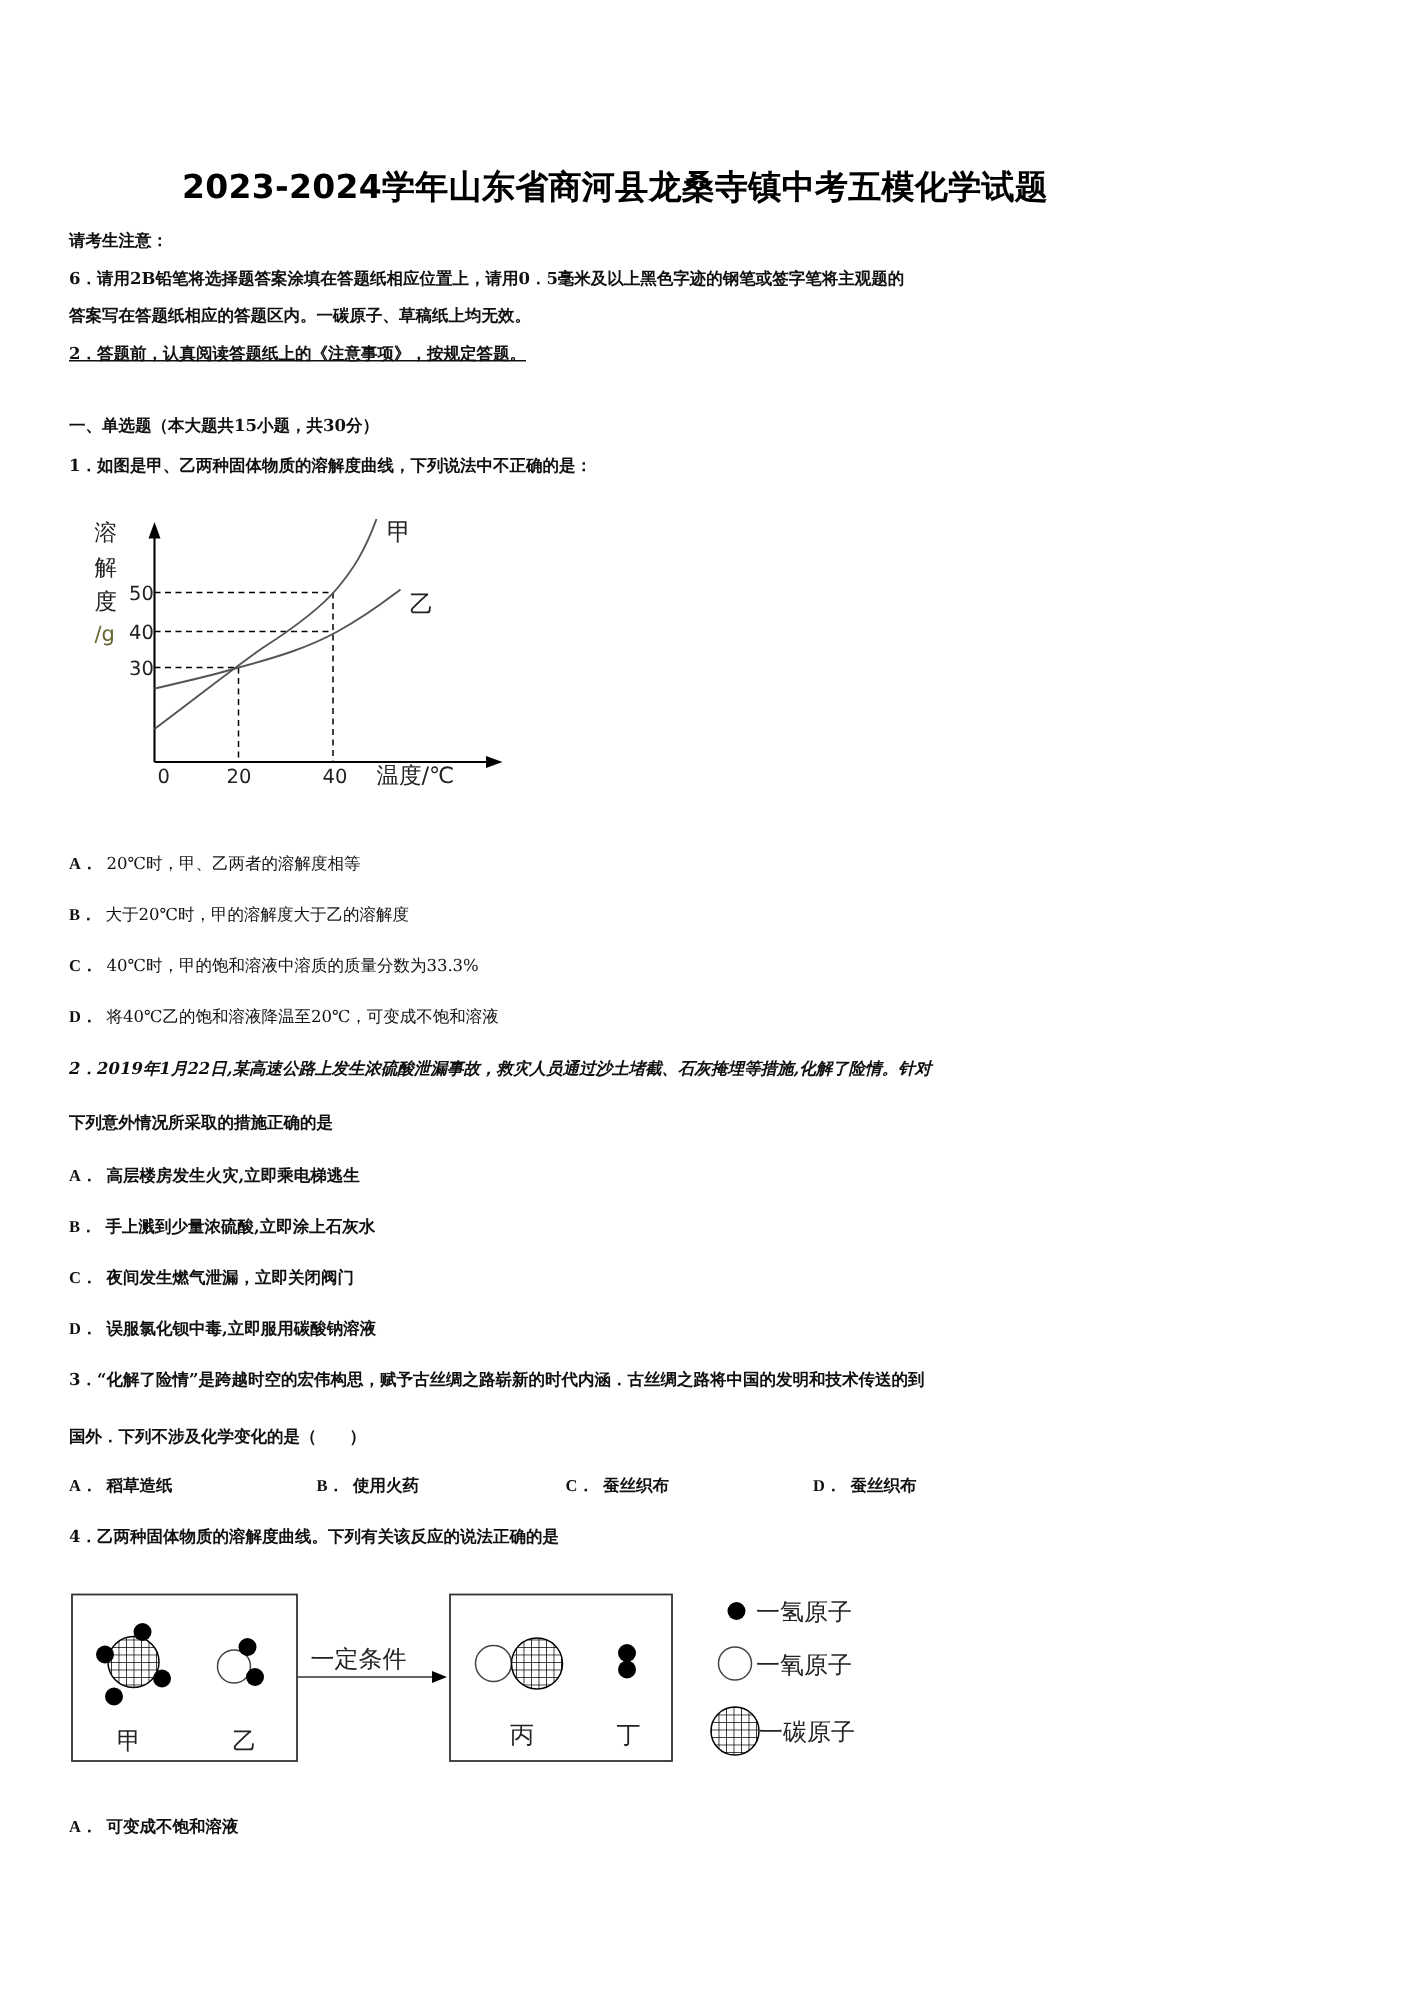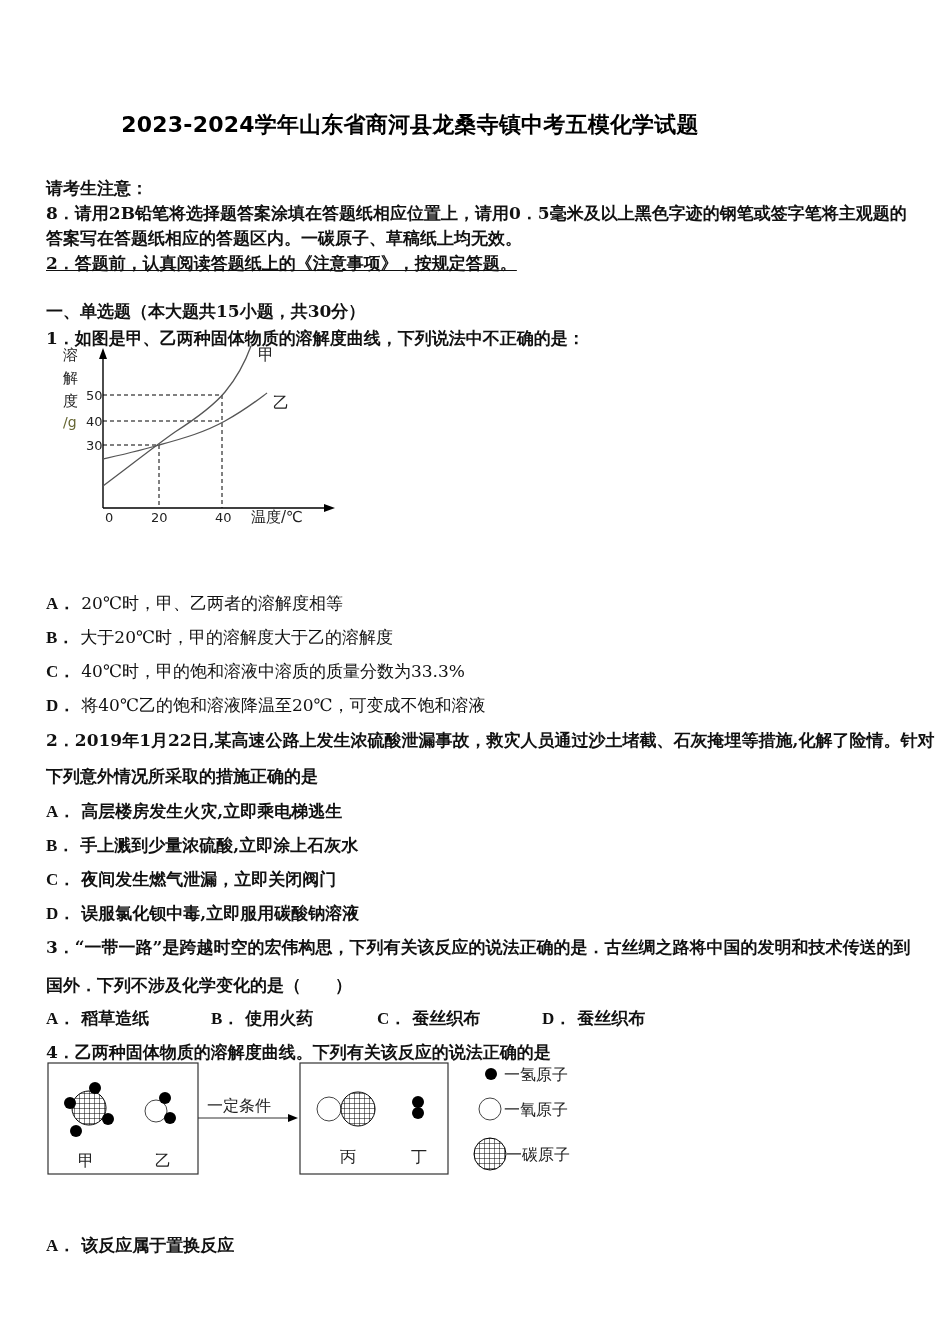--- a/index.html
+++ b/index.html
@@ -2,32 +2,32 @@
 <html><head>
 <meta charset="utf-8">
 <style>
   html, body { margin: 0; padding: 0; background: #ffffff; }
   body { width: 950px; height: 1344px; position: relative; overflow: hidden;
          font-family: "DejaVu Serif", "Liberation Serif", serif; color: #111; }
   .abs { position: absolute; white-space: nowrap; }
   .title { left: 0; width: 820px; top: 110px; text-align: center;
            font-family: "DejaVu Sans", "Liberation Sans", sans-serif;
            font-weight: bold; font-size: 22px; letter-spacing: 0.2px; color: #000; }
-  .line { font-size: 17px; color: #111; margin-top: 24px; }
+  .line { font-size: 11px; color: #111; }
   .bold { font-weight: bold; }
   .opt-letter { font-family: "Liberation Serif", "DejaVu Serif", serif; font-weight: bold; margin-right: 6px; }
   svg text { font-family: "DejaVu Sans", "Liberation Sans", sans-serif; }
 </style>
 </head>
 <body>
 
 <div class="abs title">2023-2024学年山东省商河县龙桑寺镇中考五模化学试题</div>
 
 <div class="abs line bold" style="left:46px; top:153px;">请考生注意：</div>
-<div class="abs line bold" style="left:46px; top:178px;">8．请用2B铅笔将选择题答案涂填在答题纸相应位置上，请用0．5毫米及以上黑色字迹的钢笔或签字笔将主观题的</div>
+<div class="abs line bold" style="left:46px; top:178px;">6．请用2B铅笔将选择题答案涂填在答题纸相应位置上，请用0．5毫米及以上黑色字迹的钢笔或签字笔将主观题的</div>
 <div class="abs line bold" style="left:46px; top:203px;">答案写在答题纸相应的答题区内。一碳原子、草稿纸上均无效。</div>
 <div class="abs line bold" style="left:46px; top:228px;text-decoration:underline;">2．答题前，认真阅读答题纸上的《注意事项》，按规定答题。</div>
 
 <div class="abs line bold" style="left:46px; top:276px;">一、单选题（本大题共15小题，共30分）</div>
 
 <div class="abs line bold" style="left:46px; top:303px;">
   <span>1．</span><span>如图是甲、乙两种固体物质的溶解度曲线，下列说法中不正确的是：</span>
 </div>
 
 <svg class="abs" style="left:55px; top:338px;" width="290" height="195" viewBox="0 0 290 195">
@@ -64,32 +64,32 @@
 
   <text x="203" y="22" font-size="16" fill="#222">甲</text>
   <text x="218" y="70" font-size="16" fill="#222">乙</text>
 </svg>
 
 <div class="abs line" style="left:46px; top:568px;text-align:center;"><span class="opt-letter">A．</span><span>20℃时，甲、乙两者的溶解度相等</span></div>
 <div class="abs line" style="left:46px; top:602px;"><span class="opt-letter">B．</span><span>大于20℃时，甲的溶解度大于乙的溶解度</span></div>
 <div class="abs line" style="left:46px; top:636px;"><span class="opt-letter">C．</span><span>40℃时，甲的饱和溶液中溶质的质量分数为33.3%</span></div>
 <div class="abs line" style="left:46px; top:670px;"><span class="opt-letter">D．</span><span>将40℃乙的饱和溶液降温至20℃，可变成不饱和溶液</span></div>
 
-<div class="abs line bold" style="left:46px; top:705px;">
+<div class="abs line bold" style="left:46px; top:705px;font-style:italic;">
   <span>2．</span><span>2019年1月22日,某高速公路上发生浓硫酸泄漏事故，救灾人员通过沙土堵截、石灰掩埋等措施,化解了险情。针对</span>
 </div>
 <div class="abs line bold" style="left:46px; top:741px;">下列意外情况所采取的措施正确的是</div>
 
 <div class="abs line bold" style="left:46px; top:776px;"><span class="opt-letter">A．</span><span>高层楼房发生火灾,立即乘电梯逃生</span></div>
 <div class="abs line bold" style="left:46px; top:810px;"><span class="opt-letter">B．</span><span>手上溅到少量浓硫酸,立即涂上石灰水</span></div>
 <div class="abs line bold" style="left:46px; top:844px;"><span class="opt-letter">C．</span><span>夜间发生燃气泄漏，立即关闭阀门</span></div>
 <div class="abs line bold" style="left:46px; top:878px;"><span class="opt-letter">D．</span><span>误服氯化钡中毒,立即服用碳酸钠溶液</span></div>
 
 <div class="abs line bold" style="left:46px; top:912px;">
-  <span>3．</span><span>“一带一路”是跨越时空的宏伟构思，下列有关该反应的说法正确的是．古丝绸之路将中国的发明和技术传送的到</span>
+  <span>3．</span><span>“化解了险情”是跨越时空的宏伟构思，赋予古丝绸之路崭新的时代内涵．古丝绸之路将中国的发明和技术传送的到</span>
 </div>
 <div class="abs line bold" style="left:46px; top:950px;">国外．下列不涉及化学变化的是（　　）</div>
 
 <div class="abs line bold" style="left:46px; top:983px;"><span class="opt-letter">A．</span><span>稻草造纸</span></div>
 <div class="abs line bold" style="left:211px; top:983px;"><span class="opt-letter">B．</span><span>使用火药</span></div>
 <div class="abs line bold" style="left:377px; top:983px;"><span class="opt-letter">C．</span><span>蚕丝织布</span></div>
 <div class="abs line bold" style="left:542px; top:983px;"><span class="opt-letter">D．</span><span>蚕丝织布</span></div>
 
 <div class="abs line bold" style="left:46px; top:1017px;">
   <span>4．</span><span>乙两种固体物质的溶解度曲线。下列有关该反应的说法正确的是</span>
@@ -142,13 +142,13 @@
   <g>
     <circle cx="447" cy="16" r="6" fill="#000"></circle>
     <text x="460" y="22" font-size="16" fill="#222">一氢原子</text>
     <circle cx="446" cy="51" r="11" fill="#fff" stroke="#444" stroke-width="1"></circle>
     <text x="460" y="57" font-size="16" fill="#222">一氧原子</text>
     <circle cx="446" cy="96" r="16" fill="url(#hatch)" stroke="#000" stroke-width="1"></circle>
     <text x="462" y="102" font-size="16" fill="#222">一碳原子</text>
   </g>
 </svg>
 
-<div class="abs line bold" style="left:46px; top:1210px;"><span class="opt-letter">A．</span><span>该反应属于置换反应</span></div>
+<div class="abs line bold" style="left:46px; top:1210px;"><span class="opt-letter">A．</span><span>可变成不饱和溶液</span></div>
 
 </body></html>

